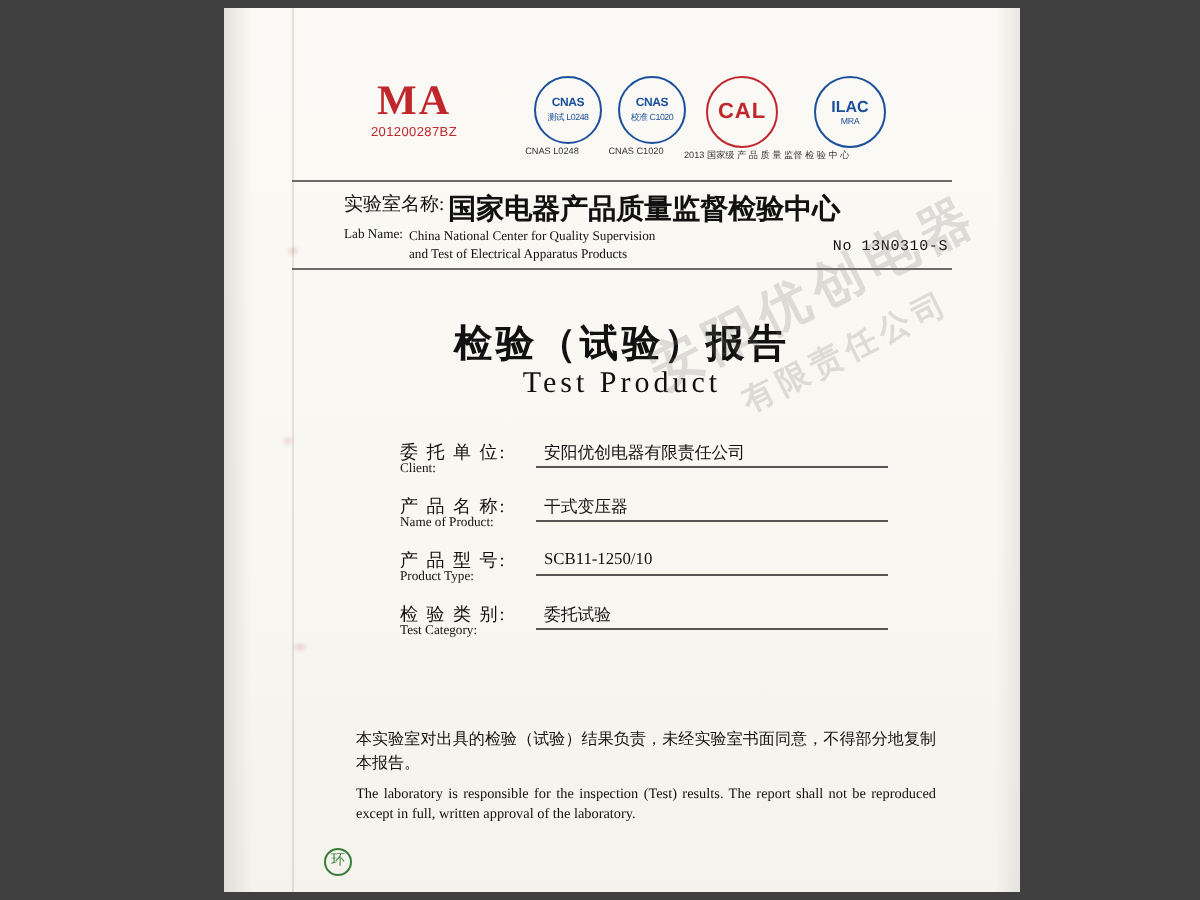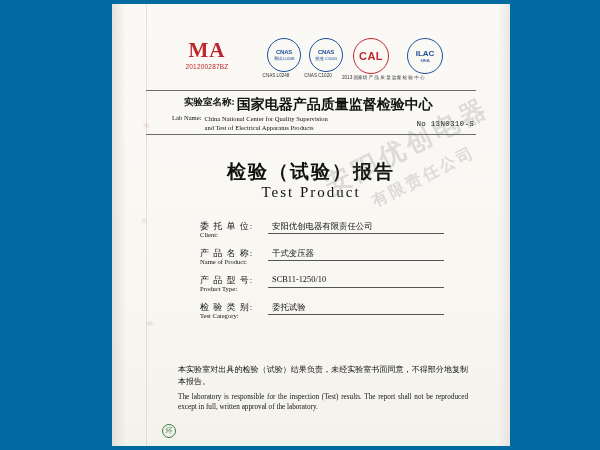--- a/index.html
+++ b/index.html
@@ -11,21 +11,21 @@
     width: 600px;
     height: 450px;
     overflow: hidden;
     font-family: "Liberation Serif", serif;
   }
 
   #page {
     position: relative;
     width: 600px;
     height: 450px;
-    background: #0369a1;
+    background: #404040;
   }
 
   
   .sheet {
     position: absolute;
     left: 112px;
     top: 4px;
     width: 398px;
     height: 442px;
     background: #fbfaf6;
@@ -166,22 +166,21 @@
   .labname .line {
     display: flex;
     align-items: flex-start;
   }
   .labname .zh-label {
     font-family: "Liberation Serif", serif;
     font-size: 9.5px;
     color: #111;
     white-space: nowrap;
     margin-right: 2px;
-    font-weight: bold;
-    margin-left: 12px;
+    font-weight: normal;
   }
   .labname .zh-val {
     font-family: "Liberation Serif", serif;
     font-size: 14px;
     color: #111;
     font-weight: bold;
   }
   .labname .en-label {
     font-family: "Liberation Serif", serif;
     font-size: 6.6px;

